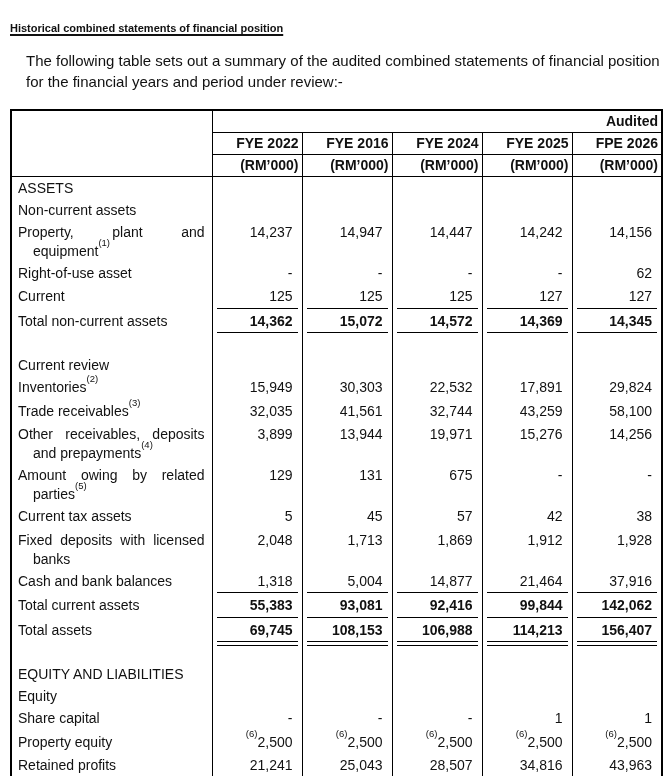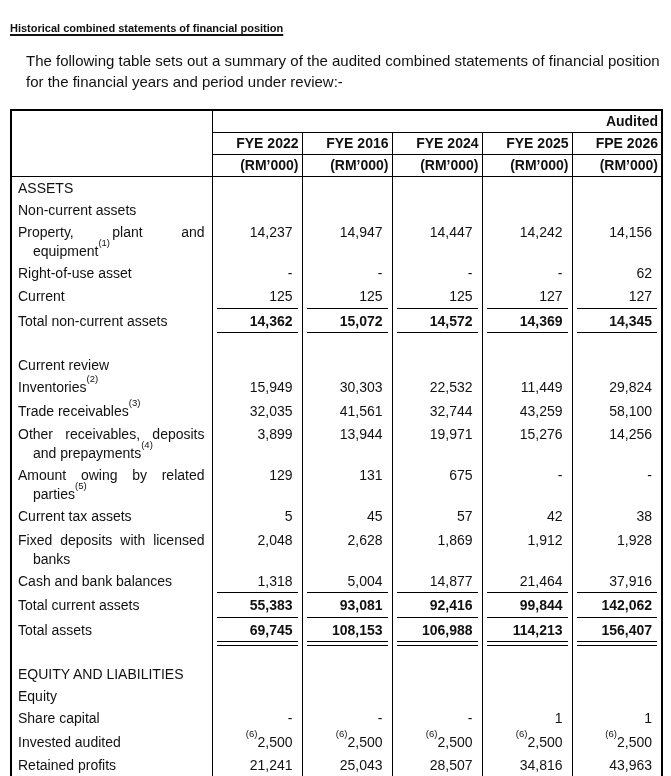--- a/index.html
+++ b/index.html
@@ -281,21 +281,21 @@
           <td class="v">
             <div class="val">15,949</div>
           </td>
           <td class="v">
             <div class="val">30,303</div>
           </td>
           <td class="v">
             <div class="val">22,532</div>
           </td>
           <td class="v">
-            <div class="val">11,449</div>
+            <div class="val">17,891</div>
           </td>
           <td class="v">
             <div class="val">29,824</div>
           </td>
         </tr>
         <tr class="r-item">
           <td class="lbl">
             <div class="ltext hang">Trade receivables<sup class="fn">(3)</sup></div>
           </td>
           <td class="v">
@@ -375,21 +375,21 @@
           </td>
         </tr>
         <tr class="r-item">
           <td class="lbl">
             <div class="ltext hang">Fixed deposits with licensed banks</div>
           </td>
           <td class="v">
             <div class="val">2,048</div>
           </td>
           <td class="v">
-            <div class="val">2,628</div>
+            <div class="val">1,713</div>
           </td>
           <td class="v">
             <div class="val">1,869</div>
           </td>
           <td class="v">
             <div class="val">1,912</div>
           </td>
           <td class="v">
             <div class="val">1,928</div>
           </td>
@@ -517,21 +517,21 @@
           </td>
           <td class="v">
             <div class="val">1</div>
           </td>
           <td class="v">
             <div class="val">1</div>
           </td>
         </tr>
         <tr class="r-item">
           <td class="lbl">
-            <div class="ltext hang">Invested audited</div>
+            <div class="ltext hang">Property equity</div>
           </td>
           <td class="v">
             <div class="val"><sup class="fn">(6)</sup>2,500</div>
           </td>
           <td class="v">
             <div class="val"><sup class="fn">(6)</sup>2,500</div>
           </td>
           <td class="v">
             <div class="val"><sup class="fn">(6)</sup>2,500</div>
           </td>

